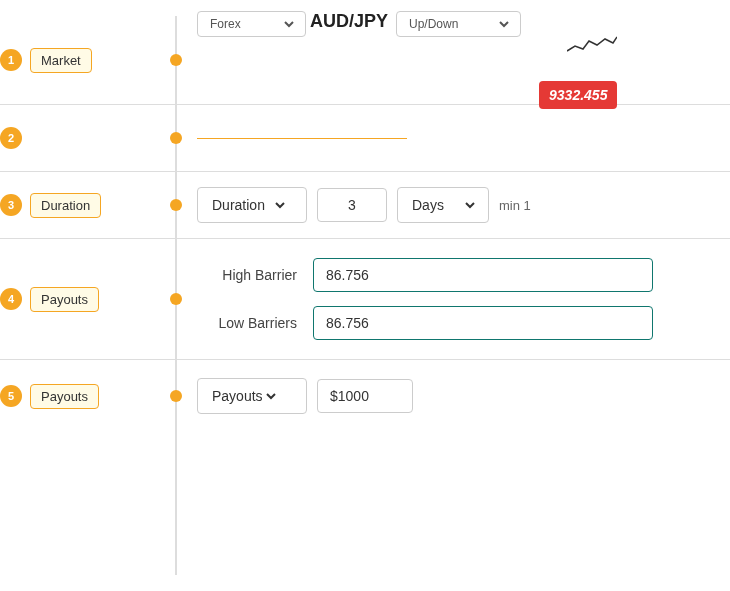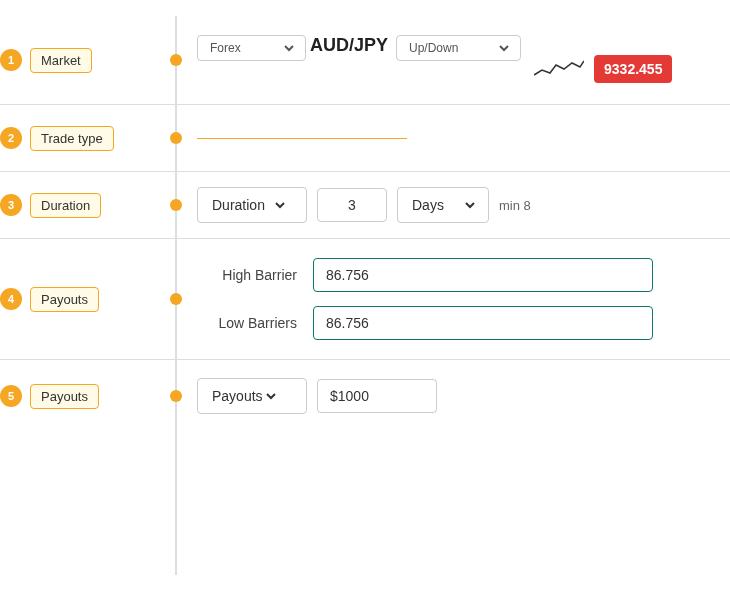--- a/index.html
+++ b/index.html
@@ -235,21 +235,21 @@
       background: transparent;
       cursor: pointer;
     }
 
     .payout-input {
       border: 1px solid #ccc;
       border-radius: 4px;
       padding: 8px 12px;
       font-size: 14px;
       color: #333;
-      width: 120px;
+      width: 96px;
     }
 
     
     .layout {
       display: flex;
       width: 730px;
       height: 591px;
       padding: 16px 0;
     }
 
@@ -311,21 +311,20 @@
 
     <div class="left-step h-market">
       <div class="step-badge">1</div>
       <div class="step-label-box">Market</div>
     </div>
 
     <div class="divider-h"></div>
 
     <div class="left-step h-trade">
       <div class="step-badge">2</div>
-      <div class="step-label-box">Trade type</div>
     </div>
 
     <div class="divider-h"></div>
 
     <div class="left-step h-duration">
       <div class="step-badge">3</div>
       <div class="step-label-box">Duration</div>
     </div>
 
     <div class="divider-h"></div>
@@ -365,21 +364,21 @@
         <div class="dropdown-group">
           <div class="dropdown-select">
             <select>
               <option>Up/Down</option>
               <option>Touch/No Touch</option>
               <option>In/Out</option>
             </select>
           </div>
         </div>
 
-        <div style="display:flex; flex-direction:row; align-items:flex-start;">
+        <div style="display:flex; flex-direction:column; align-items:flex-end;font-style:italic;">
           <svg class="mini-chart" viewBox="0 0 50 30" xmlns="http://www.w3.org/2000/svg">
             <polyline points="0,20 8,15 16,18 22,10 30,14 38,8 46,12 50,6" fill="none" stroke="#333" stroke-width="1.5"></polyline>
           </svg>
           <div class="price-badge">9332.455</div>
         </div>
 
       </div>
     </div>
 
     <div class="divider-h"></div>
@@ -407,21 +406,21 @@
 
         <div class="duration-unit-box">
           <select>
             <option>Days</option>
             <option>Hours</option>
             <option>Minutes</option>
             <option>Ticks</option>
           </select>
         </div>
 
-        <span class="min-label">min 8</span>
+        <span class="min-label">min 1</span>
       </div>
     </div>
 
     <div class="divider-h"></div>
 
     <div class="right-section h-barriers" style="align-items:center;">
       <div class="orange-dot"></div>
       <div class="barriers-controls">
 
         <div class="barrier-row">

